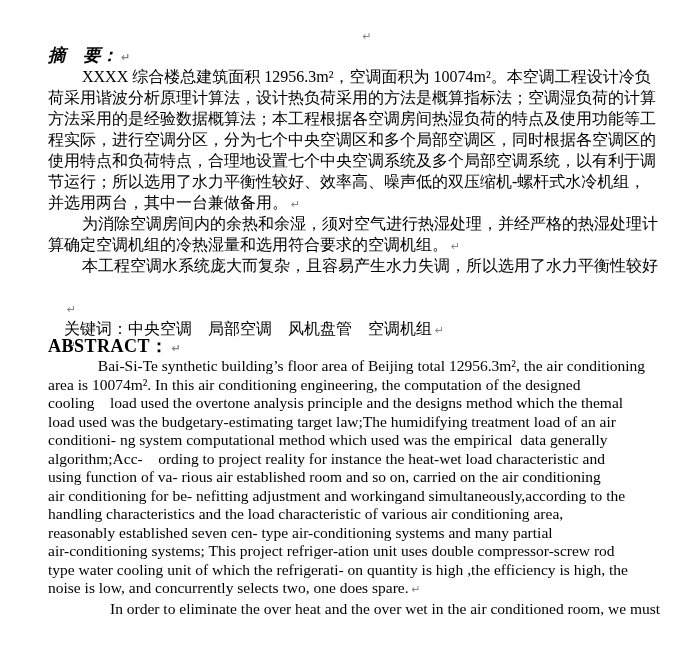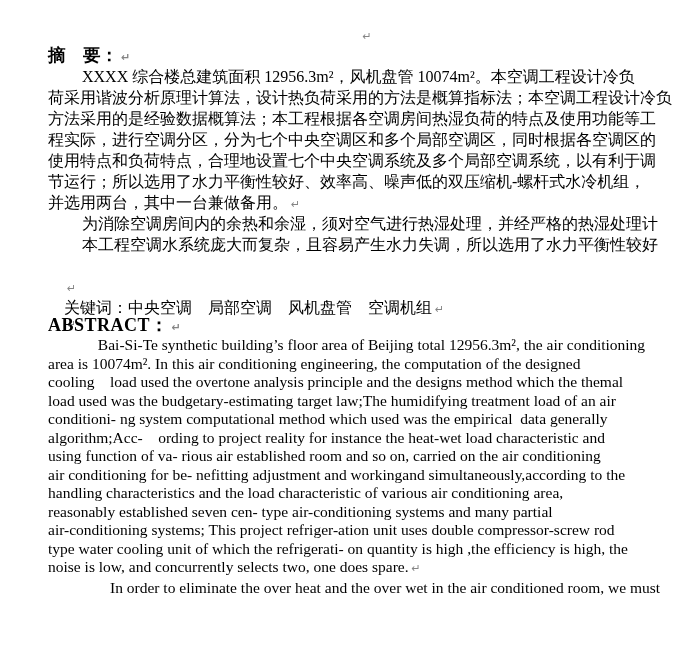--- a/index.html
+++ b/index.html
@@ -16,21 +16,21 @@
   .pmark{
     color:var(--pmark-color,#858585);
     font-family:"DejaVu Sans",sans-serif;
     font-size:11px;
     margin-left:3px;
     vertical-align:baseline;
   }
   .top-mark-line{height:18px;line-height:18px;text-align:center;padding-left:22px;}
   .cn-heading{
     margin:0;height:22px;line-height:22px;
-    font-size:17.5px;font-weight:bold;
+    font-size:17.5px;font-weight:bold;font-style:italic;
   }
   .line{white-space:pre;}
   .cn-line{font-size:16px;line-height:21px;height:21px;}
   .indent-cn{padding-left:34px;}
   .kw-line{font-size:16px;line-height:21px;height:21px;}
   .kw-line .kw-label{font-weight:normal;}
   .gap21{height:21px;line-height:21px;}
   .gap17{height:17px;line-height:17px;}
   .en-heading{
     margin:0;height:22px;line-height:22px;
@@ -47,28 +47,29 @@
 
   <div class="top-mark-line">
     <span class="pmark">↵</span>
   </div>
 
   <h1 class="cn-heading">
     <span>摘　要：</span><span class="pmark">↵</span>
   </h1>
 
   <div id="cn-paragraphs">
-      <div class="line cn-line indent-cn"><span>XXXX 综合楼总建筑面积 12956.3m²，风机盘管 10074m²。本空调工程设计冷负</span></div>
-      <div class="line cn-line"><span>荷采用谐波分析原理计算法，设计热负荷采用的方法是概算指标法；本空调工程设计冷负</span></div>
+      <div class="line cn-line indent-cn"><span>XXXX 综合楼总建筑面积 12956.3m²，空调面积为 10074m²。本空调工程设计冷负</span></div>
+      <div class="line cn-line"><span>荷采用谐波分析原理计算法，设计热负荷采用的方法是概算指标法；空调湿负荷的计算</span></div>
       <div class="line cn-line"><span>方法采用的是经验数据概算法；本工程根据各空调房间热湿负荷的特点及使用功能等工</span></div>
       <div class="line cn-line"><span>程实际，进行空调分区，分为七个中央空调区和多个局部空调区，同时根据各空调区的</span></div>
       <div class="line cn-line"><span>使用特点和负荷特点，合理地设置七个中央空调系统及多个局部空调系统，以有利于调</span></div>
       <div class="line cn-line"><span>节运行；所以选用了水力平衡性较好、效率高、噪声低的双压缩机-螺杆式水冷机组，</span></div>
       <div class="line cn-line"><span>并选用两台，其中一台兼做备用。</span><span class="pmark">↵</span></div>
       <div class="line cn-line indent-cn"><span>为消除空调房间内的余热和余湿，须对空气进行热湿处理，并经严格的热湿处理计</span></div>
+      <div class="line cn-line"><span>算确定空调机组的冷热湿量和选用符合要求的空调机组。</span><span class="pmark">↵</span></div>
       <div class="line cn-line indent-cn"><span>本工程空调水系统庞大而复杂，且容易产生水力失调，所以选用了水力平衡性较好</span></div>
     </div>
 
   <div class="line gap21">
     <span class="pmark">↵</span>
   </div>
 
   <div class="line kw-line">
     <span class="kw-label">关键词：</span><span>中央空调　局部空调　风机盘管　空调机组</span><span class="pmark">↵</span>
   </div>

